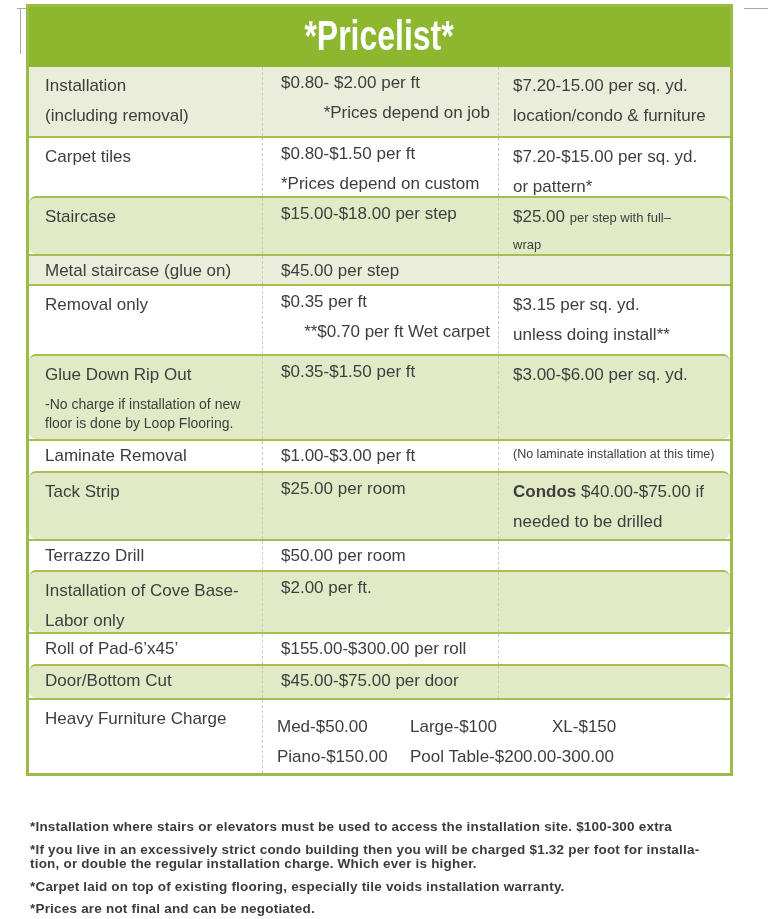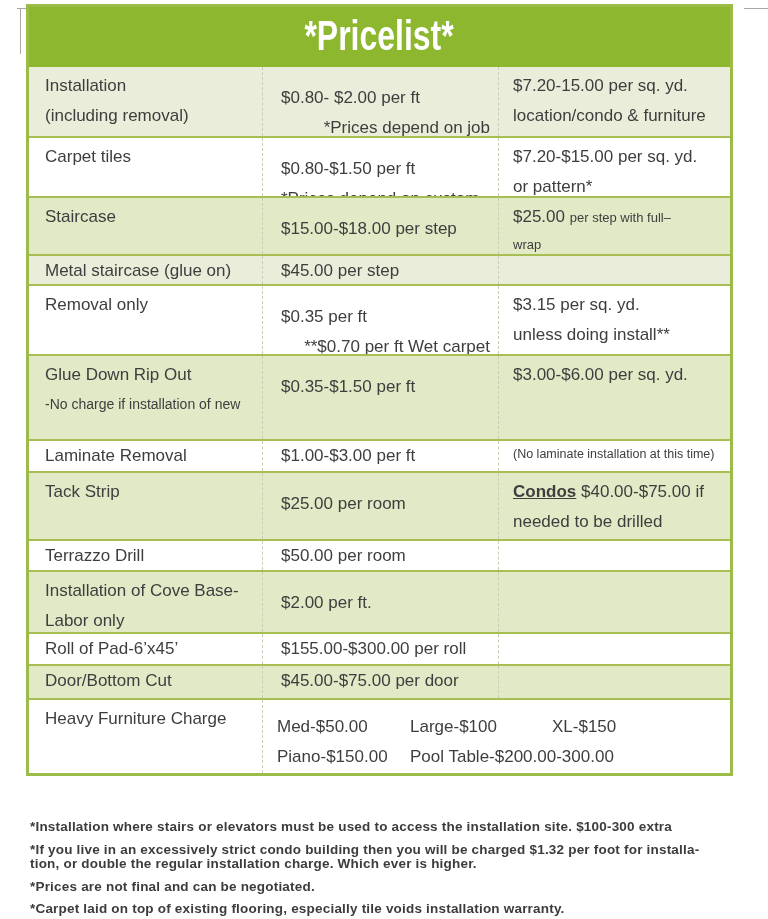--- a/index.html
+++ b/index.html
@@ -40,36 +40,36 @@
     white-space: nowrap;
   }
 
   .row {
     display: flex;
     border-top: 2px solid #a6be52;
     overflow: hidden;
     font-size: 17px;
   }
   .row-cream { background: #eaedd9; }
-  .row-green { background: #e1e9c6; }
+  .row-green { background: #e1e9c6; border-radius: 7px; }
   .row-white { background: #ffffff; }
 
   .c1 { width: 233px; padding: 4px 8px 0 16px; }
-  .c2 { width: 236px; border-left: 1px dashed #c9cfb6; padding: 16px 8px 0 18px; }
+  .c2 { width: 236px; border-left: 1px dashed #c9cfb6; padding: 1px 8px 0 18px; }
   .c3 { flex: 1; border-left: 1px dashed #c9cfb6; padding: 4px 8px 0 14px; }
   .cvals { flex: 1; border-left: 1px dashed #c9cfb6; padding: 12px 8px 0 14px; }
 
   .cl { line-height: 30px; }
   .compact .c1, .compact .c2, .compact .c3 { padding-top: 0; }
 
   .right { text-align: right; }
   .small { font-size: 13px; }
   .small-line { font-size: 13px; line-height: 24px; }
   .tiny-note { font-size: 12.5px; line-height: 26px; }
-  .bold { font-weight: bold; text-decoration: underline; }
+  .bold { font-weight: bold; }
 
   .note { margin-top: 5px; font-size: 14px; }
   .note div { line-height: 19px; }
 
   .vline { display: flex; line-height: 30px; }
   .vspan-1 { width: 133px; }
   .vspan-2 { width: 142px; }
 
   
   .footnotes {
@@ -161,20 +161,21 @@
       <div class="cl">$3.15 per sq. yd.</div>
       <div class="cl">unless doing install**</div>
     </div>
   </div>
 
   <div class="row row-green" style="height:85px">
     <div class="c1">
       <div class="cl">Glue Down Rip Out</div>
       <div class="note">
         <div>-No charge if installation of new</div>
+        <div>floor is done by Loop Flooring.</div>
       </div>
     </div>
     <div class="c2">
       <div class="cl">$0.35-$1.50 per ft</div>
     </div>
     <div class="c3">
       <div class="cl">$3.00-$6.00 per sq. yd.</div>
     </div>
   </div>
 
@@ -265,18 +266,18 @@
 
 <div class="footnotes">
   <div class="footnote">
     <div>*Installation where stairs or elevators must be used to access the installation site. $100-300 extra</div>
   </div>
   <div class="footnote">
     <div>*If you live in an excessively strict condo building then you will be charged $1.32 per foot for installa-</div>
     <div>tion, or double the regular installation charge. Which ever is higher.</div>
   </div>
   <div class="footnote">
+    <div>*Carpet laid on top of existing flooring, especially tile voids installation warranty.</div>
+  </div>
+  <div class="footnote">
     <div>*Prices are not final and can be negotiated.</div>
   </div>
-  <div class="footnote">
-    <div>*Carpet laid on top of existing flooring, especially tile voids installation warranty.</div>
-  </div>
 </div>
 
 </body></html>

